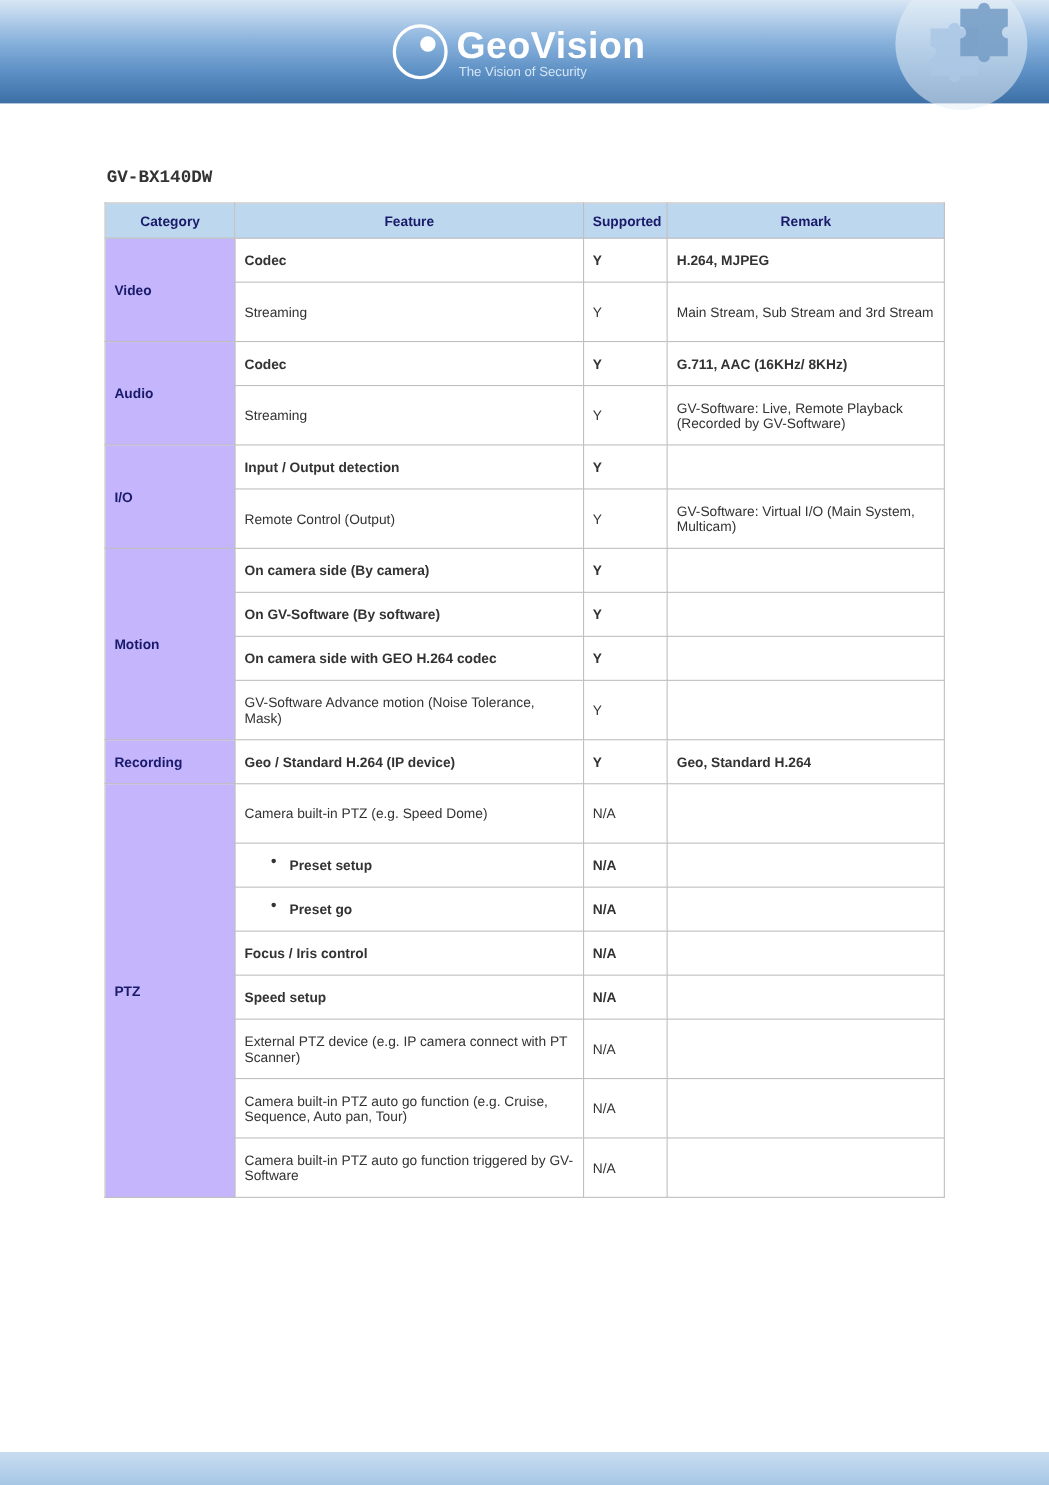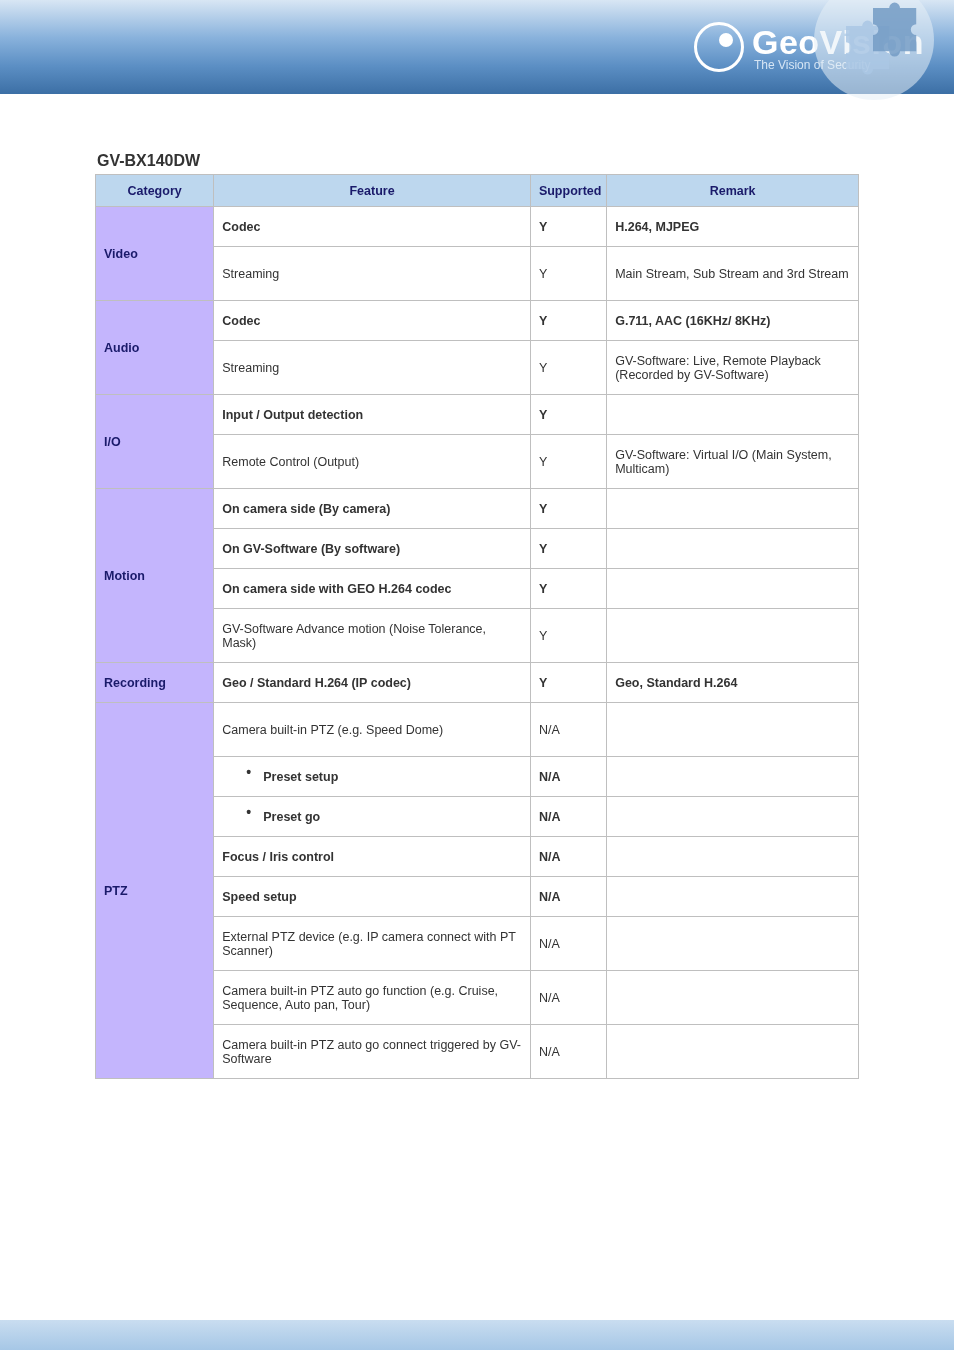--- a/index.html
+++ b/index.html
@@ -13,21 +13,21 @@
     font-family: Arial, sans-serif;
     background: #fff;
     position: relative;
     overflow: hidden;
   }
   .header-strip {
     height: 94px;
     background: linear-gradient(to bottom, #d8e6f4 0%, #89b2dc 40%, #5c8fc4 70%, #3c6fa5 100%);
     display: flex;
     align-items: center;
-    justify-content: flex-end;
+    justify-content: center;
     padding: 0 30px 0 20px;
     position: relative;
   }
   .logo-wrap {
     display: flex;
     align-items: center;
     color: #fff;
   }
   .logo-mark {
     width: 50px;
@@ -73,21 +73,22 @@
     top: -30px;
     pointer-events: none;
   }
   .content {
     padding: 30px 95px 40px 95px;
   }
   .section-title {
     font-size: 16px;
     font-weight: bold;
     color: #333;
-    margin: 28px 0 4px 2px;
+    margin: 28px 0 14px 2px;
+    font-family: Liberation Mono, monospace;
   }
   table.feature-table {
     width: 100%;
     border-collapse: collapse;
     table-layout: fixed;
     font-size: 12.5px;
     color: #333;
   }
   table.feature-table th,
   table.feature-table td {
@@ -228,21 +229,21 @@
           <td class="center">Y</td>
           <td></td>
         </tr>
         <tr class="row-h2">
           <td>GV-Software Advance motion (Noise Tolerance, Mask)</td>
           <td class="center">Y</td>
           <td></td>
         </tr>
         <tr class="row-h3">
           <td class="cat-cell" rowspan="1">Recording</td>
-          <td>Geo / Standard H.264 (IP codec)</td>
+          <td>Geo / Standard H.264 (IP device)</td>
           <td class="center">Y</td>
           <td>Geo, Standard H.264</td>
         </tr>
         <tr class="row-h2">
           <td class="cat-cell" rowspan="8">PTZ</td>
           <td>Camera built-in PTZ (e.g. Speed Dome)</td>
           <td class="center">N/A</td>
           <td></td>
         </tr>
         <tr class="row-h3">
@@ -269,21 +270,21 @@
           <td>External PTZ device (e.g. IP camera connect with PT Scanner)</td>
           <td class="center">N/A</td>
           <td></td>
         </tr>
         <tr class="row-h2">
           <td>Camera built-in PTZ auto go function (e.g. Cruise, Sequence, Auto pan, Tour)</td>
           <td class="center">N/A</td>
           <td></td>
         </tr>
         <tr class="row-h2">
-          <td>Camera built-in PTZ auto go connect triggered by GV-Software</td>
+          <td>Camera built-in PTZ auto go function triggered by GV-Software</td>
           <td class="center">N/A</td>
           <td></td>
         </tr>
       </tbody>
   </table>
 </div>
 
 <div class="footer"></div>
 
 </body></html>

